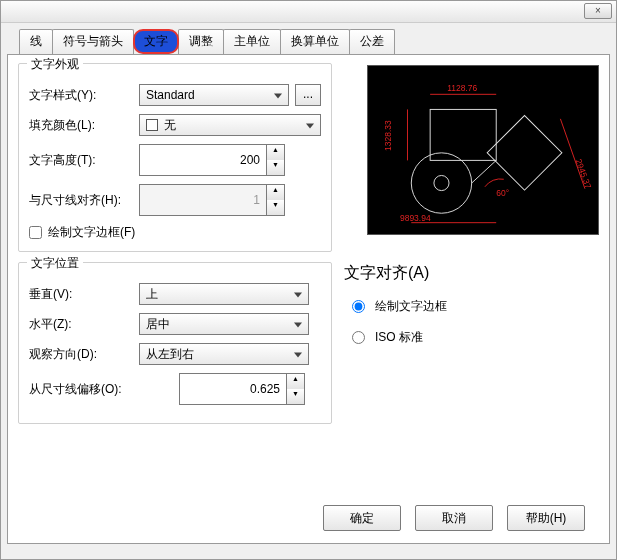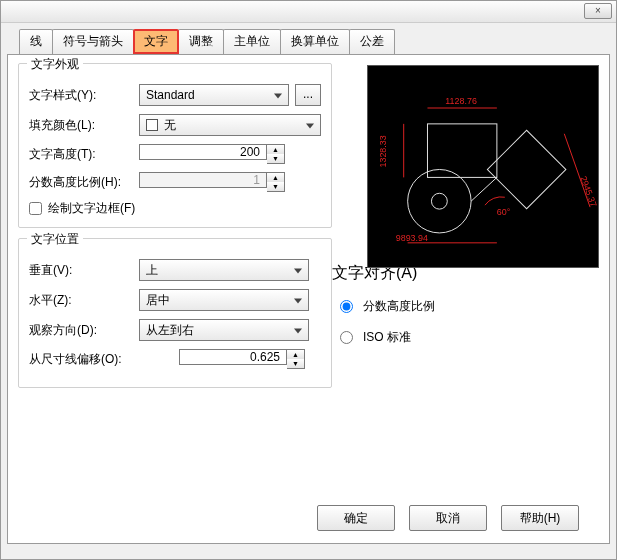--- a/index.html
+++ b/index.html
@@ -50,22 +50,23 @@
     padding: 3px 10px 3px 10px;
     border: 1px solid #9a9a9a;
     background: linear-gradient(#fff,#ececec);
     border-bottom: none;
     margin-right: -1px;
     border-radius: 2px 2px 0 0;
     cursor: default;
     position: relative;
   }
   .tab.active {
-    background: #fdba74;
+    background: #1d4ed8;
     z-index: 3;
+    border-radius: 10px;
   }
   .tab.highlight {
     border: 2px solid #e53530;
     padding: 2px 9px;
     z-index: 4;
   }
   .tab-panel {
     margin: 0 6px 6px 6px;
     background: #fff;
     border: 1px solid #9a9a9a;
@@ -130,21 +131,21 @@
     background: linear-gradient(#fff,#e6e6e6);
     margin-left: 6px;
     text-align: center;
     line-height: 18px;
   }
   .spin {
     display: flex;
     flex: 0 0 150px;
   }
   .spin > input {
-    width: 128px; height: 16px;
+    width: 128px; height: 32px;
     border: 1px solid #7a7a7a;
     padding: 5px 6px;
     text-align: right;
     font-size: 12px;
   }
   .spin > .spin-btns {
     width: 18px;
     display: flex; flex-direction: column;
     border: 1px solid #7a7a7a;
     border-left: none;
@@ -153,47 +154,47 @@
     flex: 1;
     background: linear-gradient(#fff,#e4e4e4);
     text-align: center;
     font-size: 7px;
     line-height: 9px;
   }
   .spin.disabled input { background: #f4f4f4; color: #999; }
   .cb-row { display: flex; align-items: center; margin-top: 4px; }
   .cb-row input { margin: 0 6px 0 0; }
 
-  .columns { display: flex; }
+  .columns { display: flex; gap: 12px; }
   .col-left { flex: 0 0 300px; }
   .col-right { flex: 1; }
 
   .preview {
-    width: 232px; height: 203px;
+    width: 232px; height: 170px;
     border: 1px solid #555;
     background: #000;
     position: absolute;
     right: 10px; top: 10px;
   }
   .preview svg { width: 100%; height: 100%; display: block; }
 
   .align-group {
     margin-top: 200px;
   }
   .plain-legend { font-size: 16px; margin-bottom: 10px; margin-top: 40px; }
   .radio-row {
     display: flex;
     align-items: center;
     margin: 14px 0 14px 8px;
   }
   .radio-row input { margin: 0 10px 0 0; }
 
   .buttons {
     position: absolute;
-    right: 30px; bottom: 12px;
+    right: 24px; bottom: 12px;
     display: flex; gap: 14px;
   }
   .btn {
     min-width: 78px; height: 26px;
     border: 1px solid #7a7a7a;
     background: linear-gradient(#fff,#e6e6e6);
     border-radius: 2px;
     text-align: center;
     line-height: 24px;
     cursor: default;
@@ -275,21 +276,21 @@
             <div class="spin">
               <input value="200" style="">
               <div class="spin-btns">
                 <div>▲</div>
                 <div>▼</div>
               </div>
             </div>
           </div>
 
           <div class="row">
-            <div class="lbl">分数高度比例(H):</div>
+            <div class="lbl">与尺寸线对齐(H):</div>
             <div class="spin disabled">
               <input disabled="" value="1" style="">
               <div class="spin-btns">
                 <div>▲</div>
                 <div>▼</div>
               </div>
             </div>
           </div>
 
           <div class="cb-row">
@@ -335,21 +336,21 @@
         </div>
 
       </div>
 
       <div class="col-right">
         <div class="align-group">
           <div class="plain-legend">文字对齐(A)</div>
 
           <div class="radio-row">
             <input type="radio" name="align" checked="" style="">
-            <span>分数高度比例</span>
+            <span>绘制文字边框</span>
           </div>
           <div class="radio-row">
             <input type="radio" name="align" style="">
             <span>ISO 标准</span>
           </div>
         </div>
       </div>
     </div>
 
     <div class="buttons">

